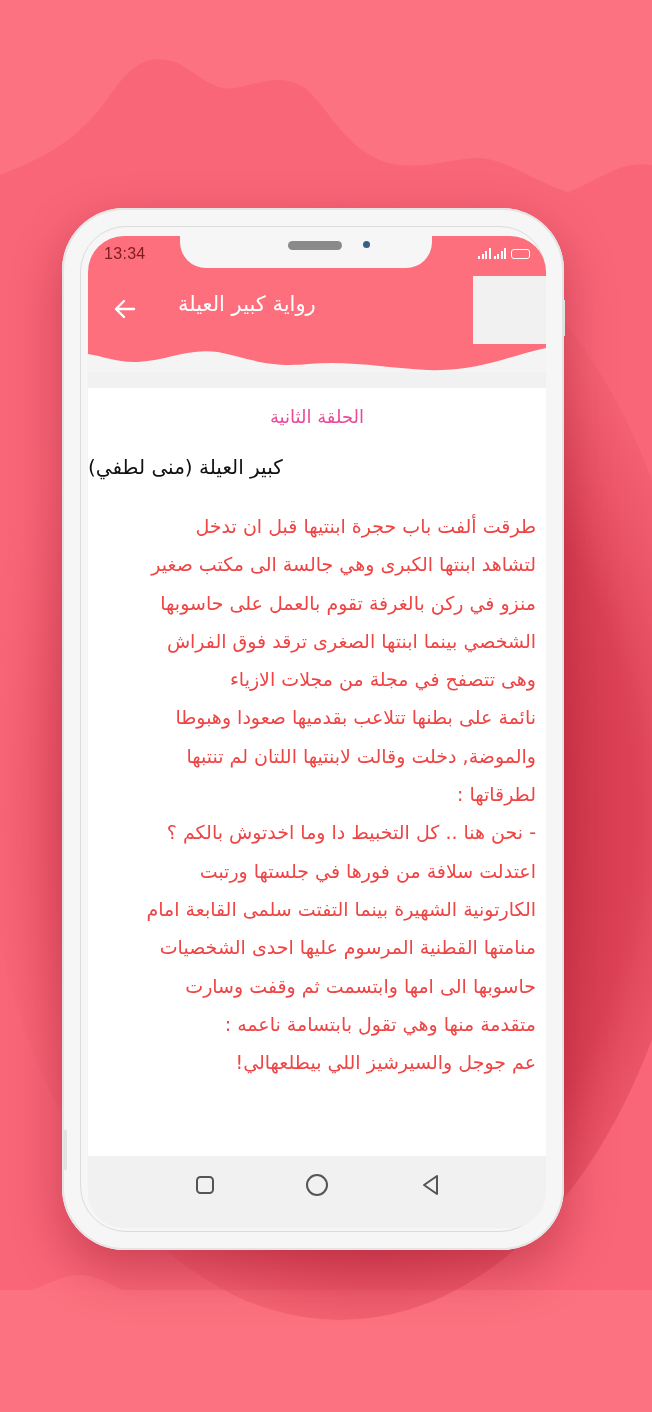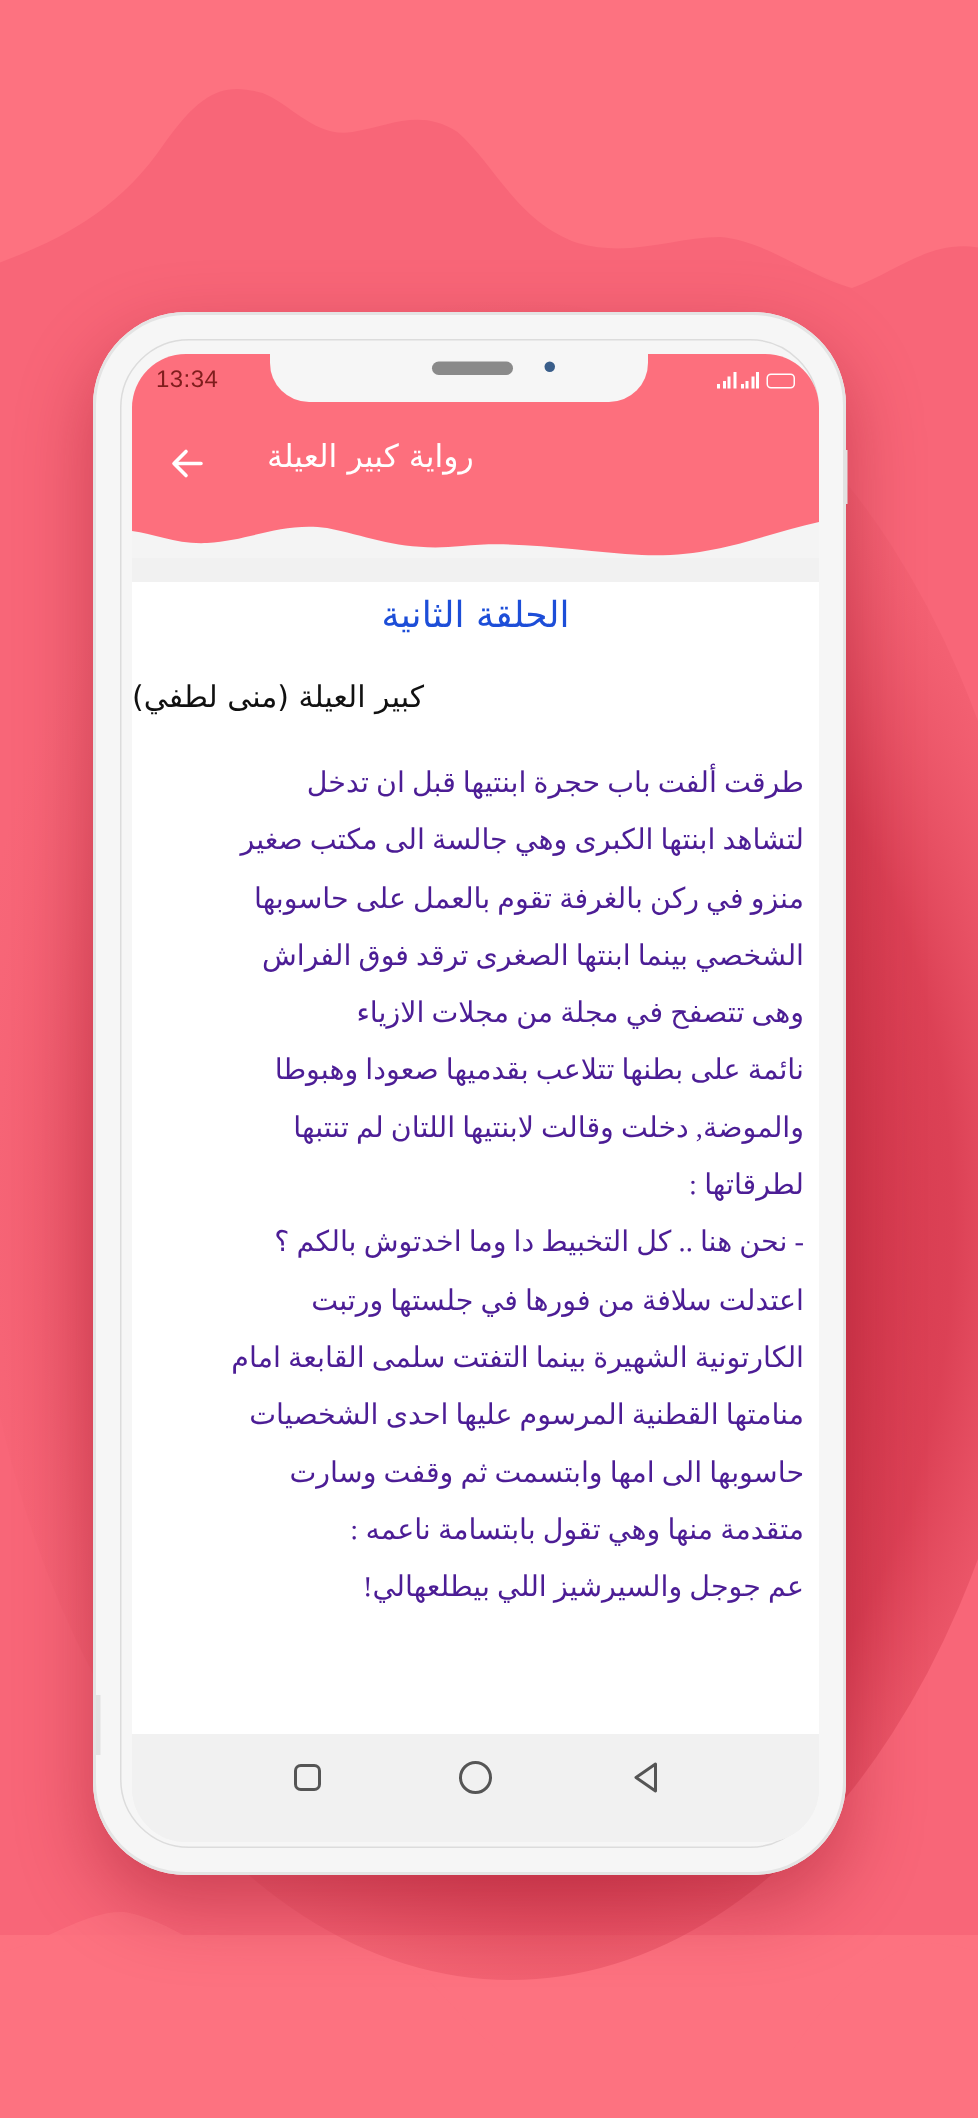--- a/index.html
+++ b/index.html
@@ -46,45 +46,44 @@
       position:absolute; left:16px; top:9px; color:#7f1d1d; font-size:16px;
       font-family:"Liberation Sans", sans-serif; letter-spacing:0.3px;
     }
     .status-icons { position:absolute; right:16px; top:12px; display:flex; align-items:flex-end; gap:3px; }
     .signal { display:flex; align-items:flex-end; gap:1.5px; height:11px; }
     .signal i { display:block; width:2px; background:#fff; }
     .battery {
       width:17px; height:8px; border:1.5px solid #fff; border-radius:3px; margin-left:2px;
     }
     .appbar {
-      position:absolute; left:0; top:40px; width:458px; height:70px;
+      position:absolute; left:0; top:40px; width:385px; height:70px;
       background:#fd6f7d; border-bottom:1px solid rgba(0,0,0,0.05);
     }
     .back {
       position:absolute; left:24px; top:20px; width:26px; height:26px; cursor:pointer;
     }
     .title {
       position:absolute; left:90px; top:16px; color:#fff; font-size:21px;
       direction:rtl; font-family:"DejaVu Sans", sans-serif;
     }
     .wave-svg { position:absolute; left:0; top:108px; width:458px; height:28px; }
     .content {
       position:absolute; left:0; top:152px; width:458px; height:768px;
       background:#ffffff; direction:rtl; text-align:right;
     }
     .chapter {
-      text-align:center; color:#1d4ed8; font-size:24px; margin-top:8px;
+      text-align:center; color:#ec4899; font-size:18px; margin-top:18px;
     }
     .author {
       text-align:left; color:#111; font-size:20px; margin-top:28px;
     }
     .body-text {
-      margin:28px 10px 0 8px; color:#4c1d95; font-size:19px; line-height:38.3px;
+      margin:28px 10px 0 8px; color:#ef4444; font-size:19px; line-height:38.3px;
       font-weight:normal;
-      font-family:Liberation Serif, serif;
     }
     .navbar {
       position:absolute; left:0; top:920px; width:458px; height:72px;
       background:#f1f1f1;
     }
     .nav-btn { position:absolute; top:16px; width:26px; height:26px; cursor:pointer; }
   </style>
 </head>
 <body>
 

